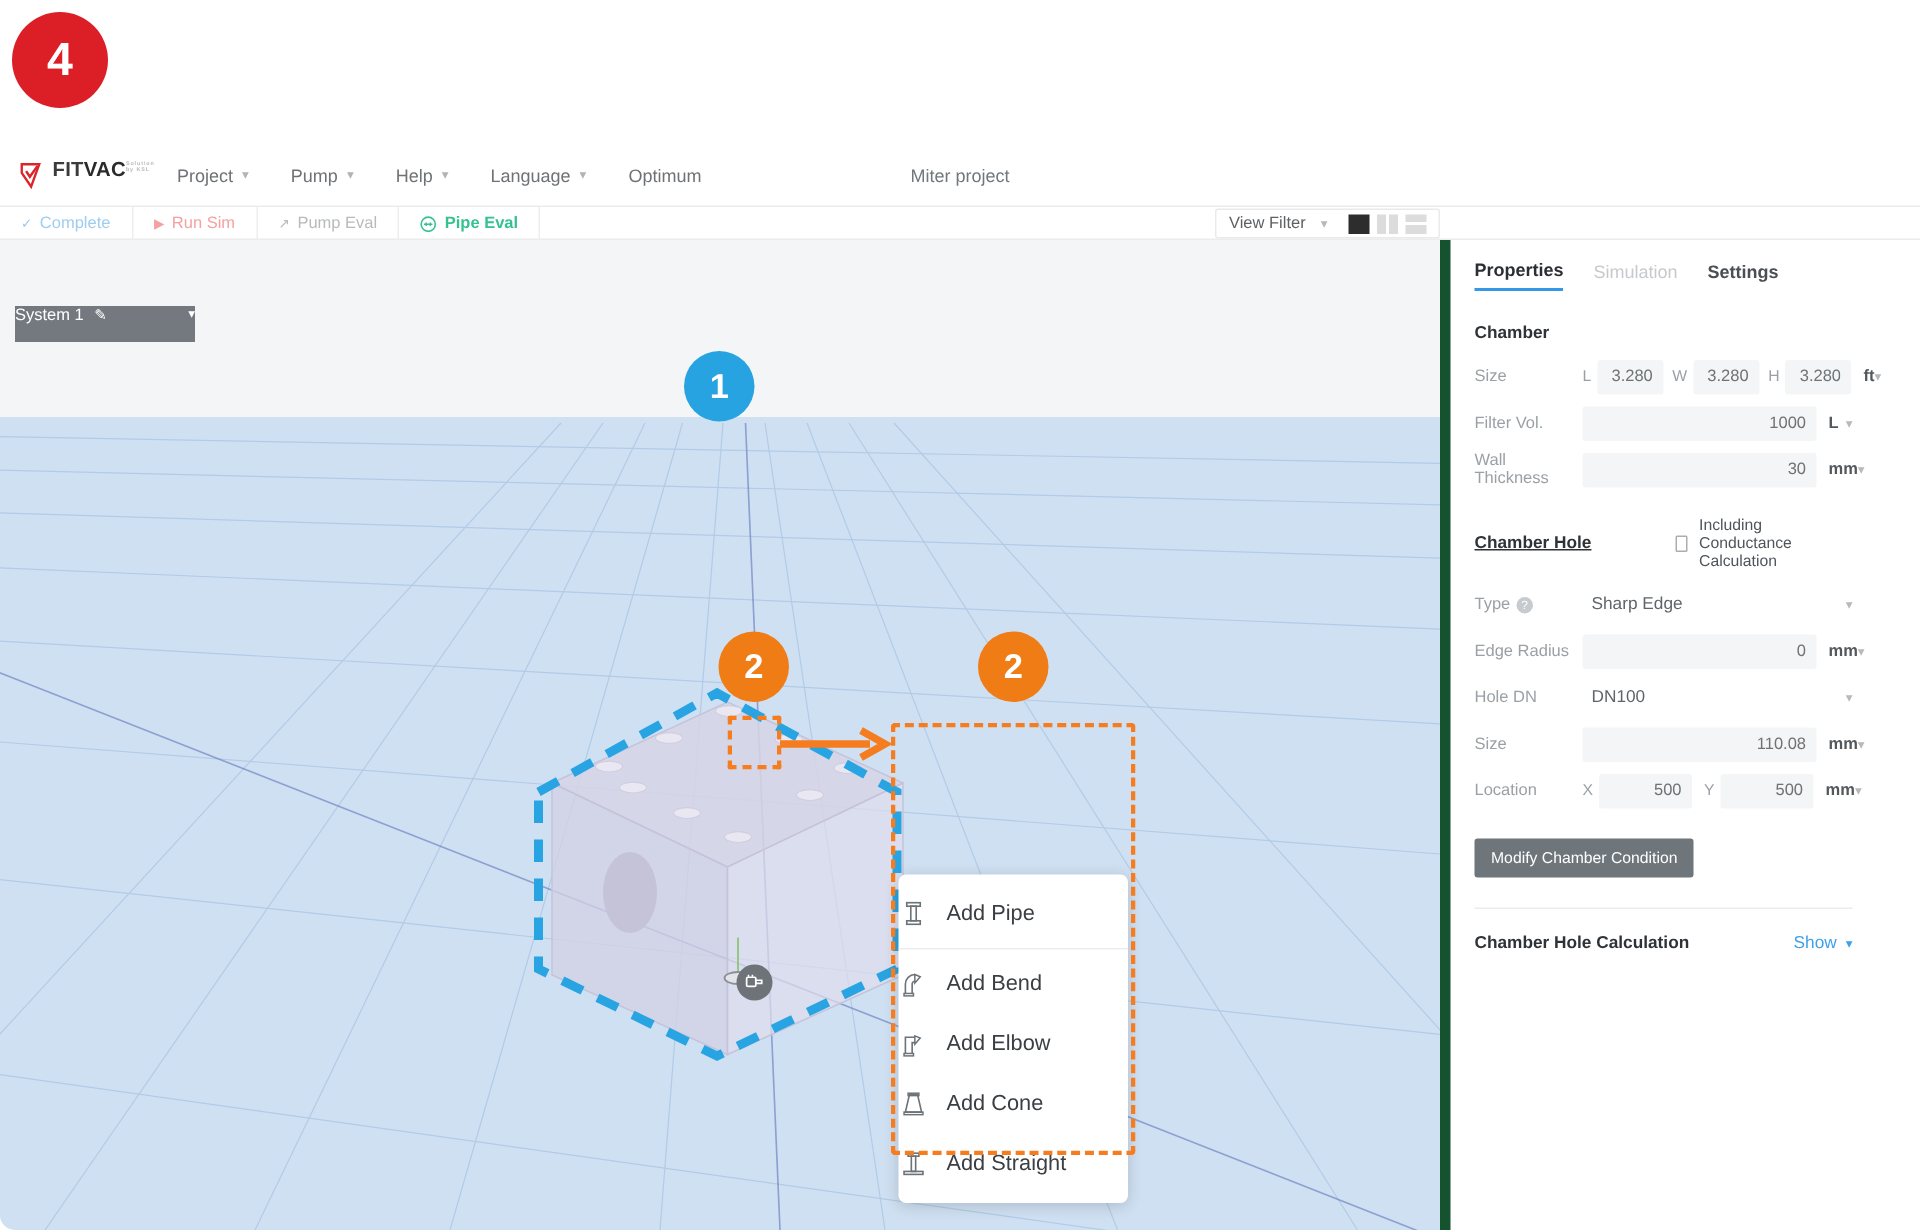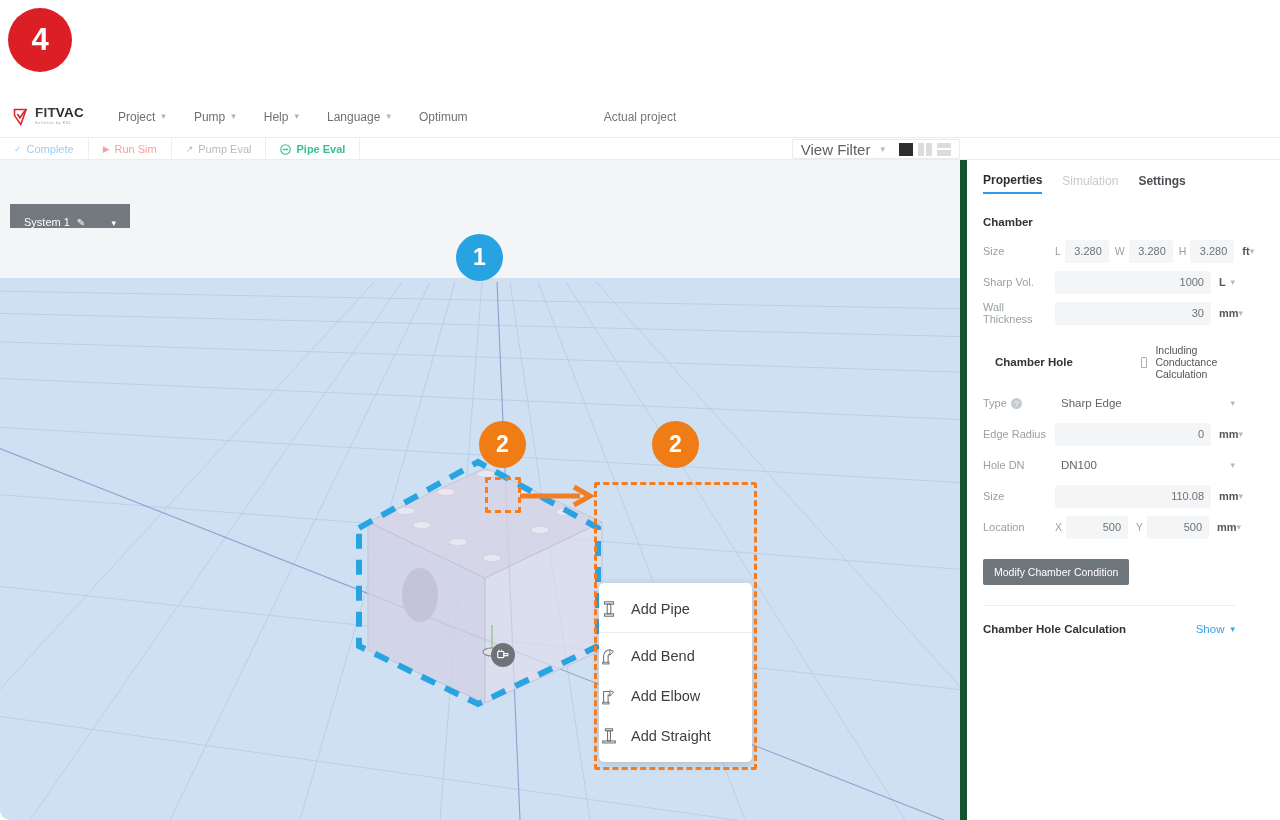--- a/index.html
+++ b/index.html
@@ -33,21 +33,21 @@
     background: #ffffff;
     border-bottom: 1px solid #ececec;
     display: flex; align-items: center;
   }
   .logo {
     margin-left: 12px;
     display: flex; align-items: flex-start; gap: 3px;
     width: 76px;
   }
   .logo-mark { width: 20px; height: 20px; flex: 0 0 auto; margin-top: 1px;}
-  .logo-text-wrap { display: flex; flex-direction: column; line-height: 1;}
+  .logo-text-wrap { display: flex; flex-direction: row; line-height: 1;}
   .logo-text { font-size: 13.5px; font-weight: bold; letter-spacing: .2px; color: #3b3b3b; }
   .logo-text .vac { color: #2b2b2b; }
   .logo-sub { font-size: 3.6px; color: #b9b9b9; letter-spacing: .6px; margin-top: 2px; font-weight:bold;}
 
   .nav-items { display: flex; align-items: center; margin-left: 16px; }
   .nav-item {
     font-size: 12px; color: #6e7275; padding: 6px 14px;
     display: flex; align-items: center; gap: 6px; cursor: pointer;
     white-space: nowrap;
   }
@@ -90,21 +90,21 @@
   .tb-runsim { color: #f5a1a1; }
   .tb-pump { color: #b7bbbe; }
   .tb-pipe { color: #35c28f; }
 
   .viewfilter-box {
     position: absolute; right: 320px; top: 1px;
     height: 20px; display: flex; align-items: center;
     border: 1px solid #eaeaea; background: #fff; border-radius: 2px;
     padding: 0 8px; gap: 10px;
   }
-  .vf-label { font-size: 15px; color: #5d6164; }
+  .vf-label { font-size: 11px; color: #5d6164; }
   .vf-caret { font-size: 9px; color: #b4b8bb; }
   .vf-icons { display: flex; gap: 5px; align-items: center; margin-left: 4px; }
   .vf-ic { width: 14px; height: 13px; display:flex; gap:2px; }
   .vf-ic.solid { background: #2d2d2d; }
   .vf-ic.split-v i { flex:1; background:#dcdcdc; display:block;}
   .vf-ic.split-h { flex-direction: column; }
   .vf-ic.split-h i { flex:1; background:#dcdcdc; display:block;}
 
   
   .viewport {
@@ -117,21 +117,21 @@
   .ground {
     position: absolute; left: -40px; top: 118px; width: 1040px; height: 560px;
     background: #cfe0f2;
   }
   .gridlines { position:absolute; left:0; top:0; width:960px; height:660px; }
 
   
   .system-sel {
     position: absolute; left: 10px; top: 108px;
     width: 120px; height: 24px; background: #73797e; border-radius: 0;
-    display: flex; align-items: flex-end; padding: 0 14px;
+    display: flex; align-items: flex-start; padding: 0 0;
     color: #fff; font-size: 11px; cursor: pointer;
   }
   .system-sel .pencil { margin-left: 7px; font-size: 10px; }
   .system-sel .sc { margin-left: auto; font-size: 9px; }
 
   
   .chamber { position: absolute; left: 360px; top: 290px; width: 250px; height: 265px; }
 
   
   .badge {
@@ -206,21 +206,21 @@
     font-size: 11px; color: #6d7377; text-align: right; padding: 0 7px;
     font-family: "Liberation Sans", sans-serif;
   }
   .fld.wide { flex: 1; }
   .dim-tag { font-size: 10.5px; color: #9aa0a5; margin: 0 4px 0 0; }
   .unit { font-size: 11px; color: #53585c; width: 30px; margin-left: 8px; font-weight:bold;}
   .unit-caret { font-size: 9px; color: #b6babd; margin-left: auto; }
   .plain-val { font-size: 11.5px; color: #5f6569; flex:1; padding-left:6px;}
 
   .cb-row { display:flex; align-items:center; justify-content:flex-start; margin: 18px 0 10px;}
-  .cb-row .sect-title { margin: 12px; flex: 0 0 auto; }
+  .cb-row .sect-title { margin: 0; flex: 0 0 auto; text-decoration: underline; }
   .cbox { width: 11px; height: 11px; border: 1px solid #a9aeb2; border-radius: 1px; margin: 0 8px 0 56px; }
   .cb-text { font-size: 10.5px; color: #50555a; }
 
   .modify-btn {
     margin-top: 14px; background: #6e757b; color: #fff; font-size: 10.5px;
     padding: 7px 11px; border-radius: 2px; display: inline-block; cursor: pointer;
   }
   .hr { height: 1px; background: #ececec; margin: 20px 0 0; }
   .calc-row { display: flex; align-items: center; margin-top: 17px; }
   .calc-title { font-size: 11.5px; font-weight: bold; color: #2f3337; }
@@ -262,21 +262,21 @@
         </div>
         <div class="nav-item">
           <span>Language</span>
           <span class="caret">▾</span>
         </div>
         <div class="nav-item">
           <span>Optimum</span>
         </div>
       </div>
 
-      <div class="proj-title">Actual project</div>
+      <div class="proj-title">Miter project</div>
 
     </div>
 
     <div class="toolbar">
       <div class="tbtn tb-complete">
         <span class="ic">✓</span>
         <span>Complete</span>
       </div>
       <div class="tbtn tb-runsim">
         <span class="ic">▶</span>
@@ -413,21 +413,21 @@
         <span class="dim-tag" style="margin-left:6px">W</span>
         <input class="fld" style="width: 44px;" value="3.280">
         <span class="dim-tag" style="margin-left:6px">H</span>
         <input class="fld" style="width: 44px;" value="3.280">
         <span class="unit">ft</span>
         <span class="unit-caret">▾</span>
       </div>
 
       
       <div class="row">
-        <div class="row-label">Sharp Vol.</div>
+        <div class="row-label">Filter Vol.</div>
         <input class="fld wide" value="1000" style="">
         <span class="unit">L</span>
         <span class="unit-caret">▾</span>
       </div>
 
       
       <div class="row">
         <div class="row-label">Wall Thickness</div>
         <input class="fld wide" value="30" style="">
         <span class="unit">mm</span>
@@ -528,20 +528,30 @@
               <path d="M9 17 V9 H11" fill="none" stroke="#6c7378" stroke-width="1.2"></path>
               <rect x="3" y="17" width="7" height="1.8" fill="none" stroke="#6c7378" stroke-width="1.1"></rect>
               <path d="M11 4 l4 1.6 -4 4.6 z" fill="none" stroke="#6c7378" stroke-width="1.1"></path>
             </svg>
         </span>
         <span>Add Elbow</span>
       </div>
       <div class="ctx-item">
         <span class="ctx-icon">
           <svg width="18" height="18" viewBox="0 0 20 20">
+              <path d="M7 3 H13 L16 16 H4 Z" fill="none" stroke="#6c7378" stroke-width="1.2"></path>
+              <rect x="6" y="2" width="8" height="1.8" fill="none" stroke="#6c7378" stroke-width="1.1"></rect>
+              <rect x="3" y="16" width="14" height="1.9" fill="none" stroke="#6c7378" stroke-width="1.1"></rect>
+            </svg>
+        </span>
+        <span>Add Cone</span>
+      </div>
+      <div class="ctx-item">
+        <span class="ctx-icon">
+          <svg width="18" height="18" viewBox="0 0 20 20">
               <rect x="6" y="2" width="8" height="2.2" fill="none" stroke="#6c7378" stroke-width="1.2"></rect>
               <rect x="8.4" y="4.2" width="3.2" height="11.3" fill="none" stroke="#6c7378" stroke-width="1.2"></rect>
               <rect x="3" y="15.5" width="14" height="2.2" fill="none" stroke="#6c7378" stroke-width="1.2"></rect>
             </svg>
         </span>
         <span>Add Straight</span>
       </div>
     </div>
   </div>
 

